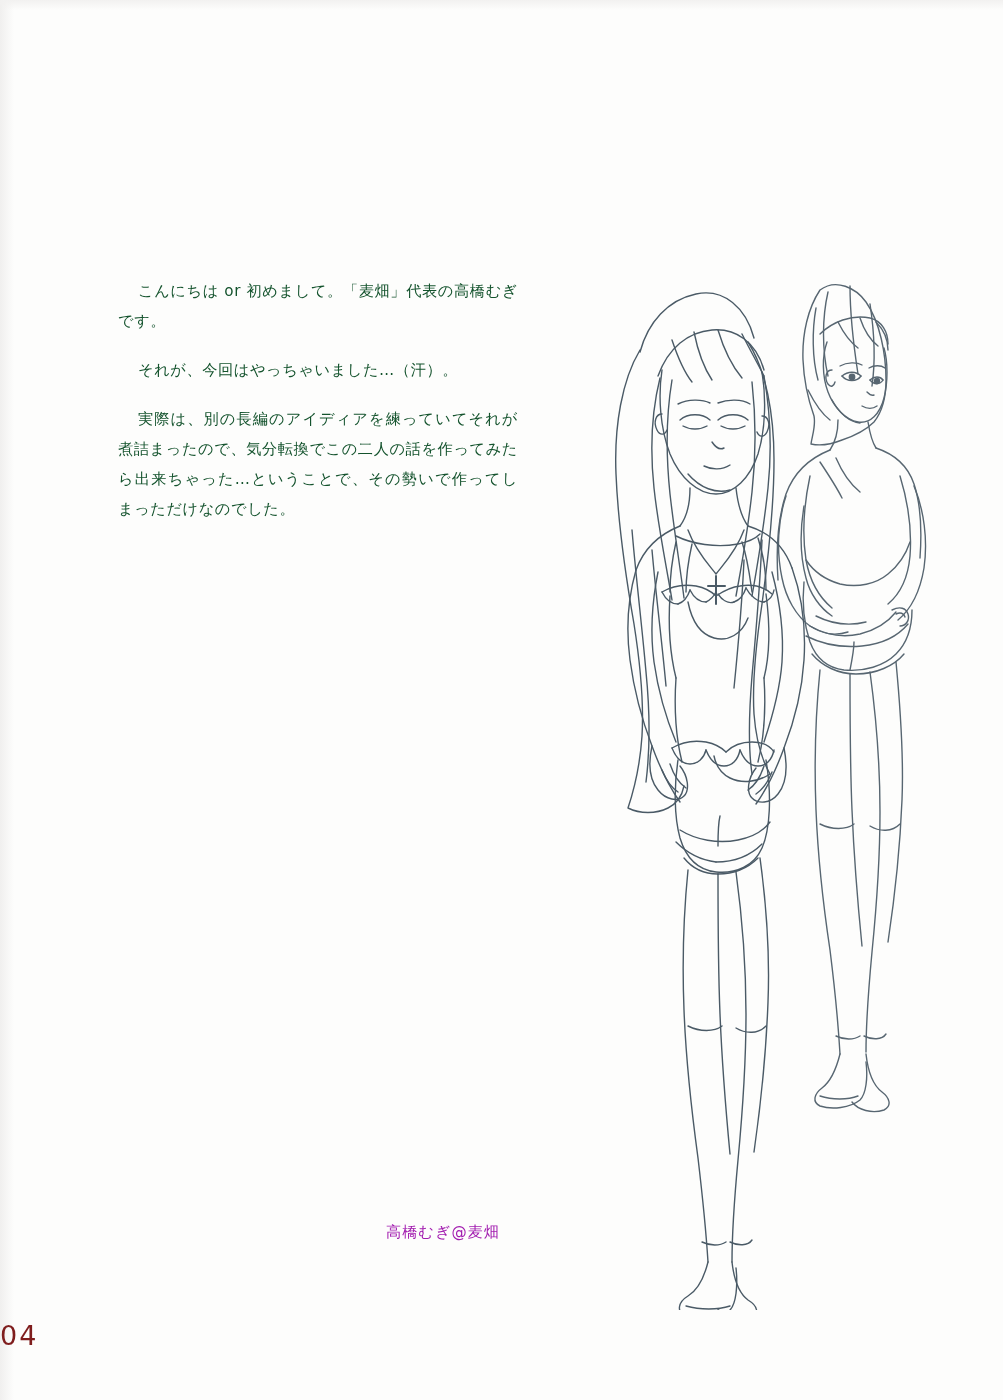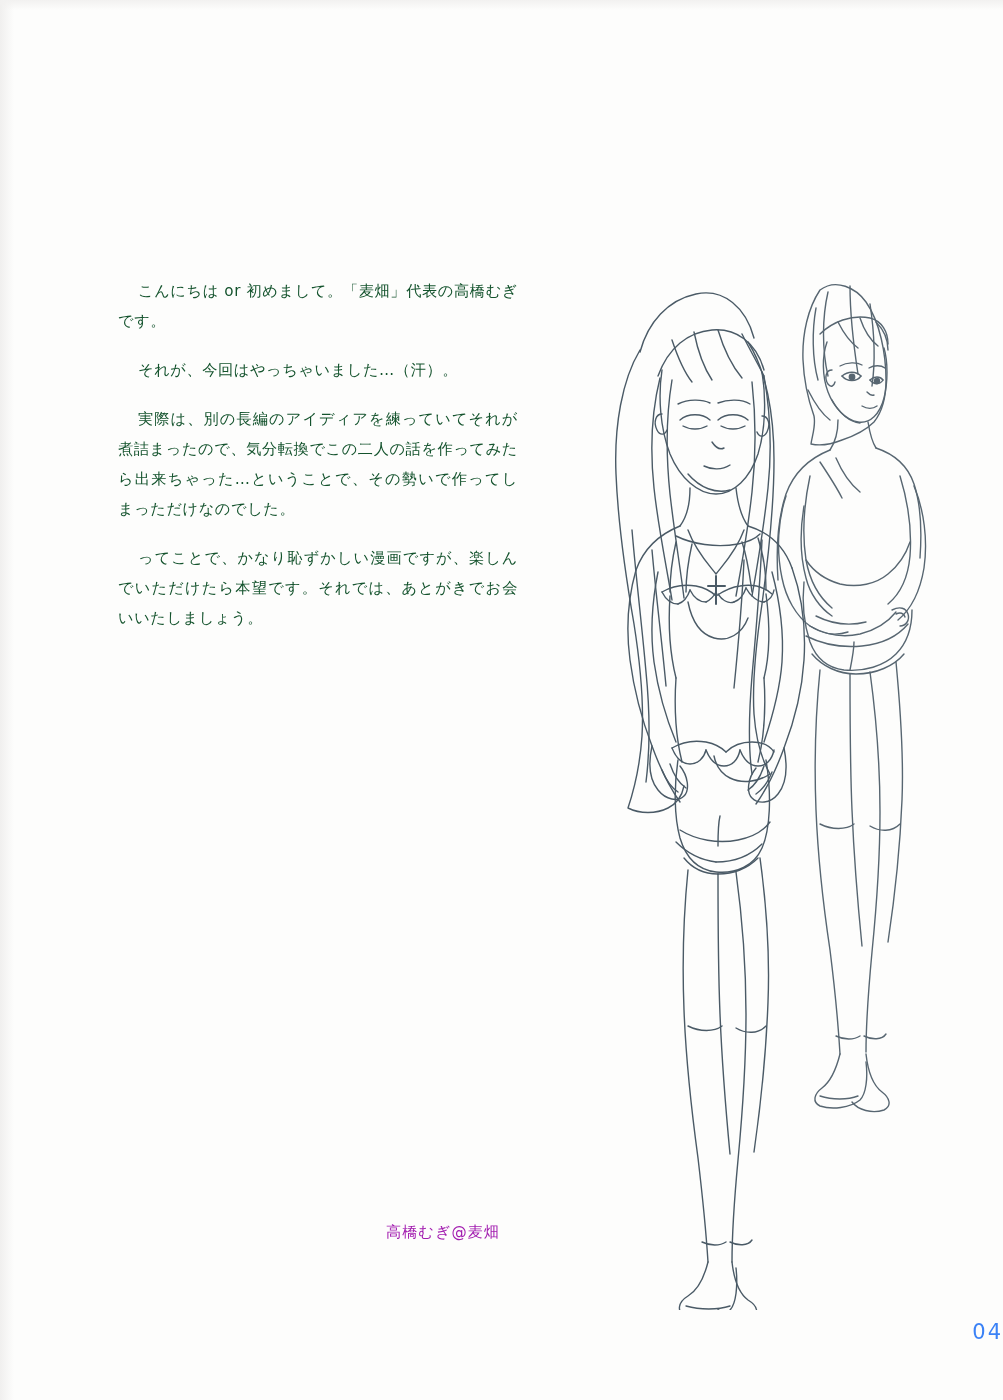--- a/index.html
+++ b/index.html
@@ -63,23 +63,23 @@
     font-size: 15.2px;
     letter-spacing: 1px;
     padding-right: 18px;
     box-sizing: border-box;
   }
   .page-number {
     position: absolute;
     left: 0;
     top: 1320px;
     width: 1003px;
-    text-align: right;
-    color: #3b82f6;
-    font-size: 21px;
+    text-align: left;
+    color: #7f1d1d;
+    font-size: 27px;
     font-family: "DejaVu Sans", sans-serif;
     letter-spacing: 2px;
   }
 
   
   .illustration {
     position: absolute;
     left: 520px;
     top: 230px;
     width: 470px;
@@ -95,21 +95,20 @@
 <body>
 
 <div class="page">
   <div class="scan-edge-left"></div>
   <div class="scan-edge-top"></div>
 
   <div class="afterword">
     <p>こんにちは or 初めまして。「麦畑」代表の高橋むぎです。</p>
     <p>それが、今回はやっちゃいました…（汗）。</p>
     <p>実際は、別の長編のアイディアを練っていてそれが煮詰まったので、気分転換でこの二人の話を作ってみたら出来ちゃった…ということで、その勢いで作ってしまっただけなのでした。</p>
-    <p>ってことで、かなり恥ずかしい漫画ですが、楽しんでいただけたら本望です。それでは、あとがきでお会いいたしましょう。</p>
   </div>
 
   <div class="signature">高橋むぎ@麦畑</div>
 
   <div class="page-number">04</div>
 
   <div class="illustration">
     <svg viewBox="0 0 470 1080" xmlns="http://www.w3.org/2000/svg" fill="none" stroke="#4a5a66" stroke-width="1.4" stroke-linecap="round" stroke-linejoin="round">
 
       <g opacity="0.92">

